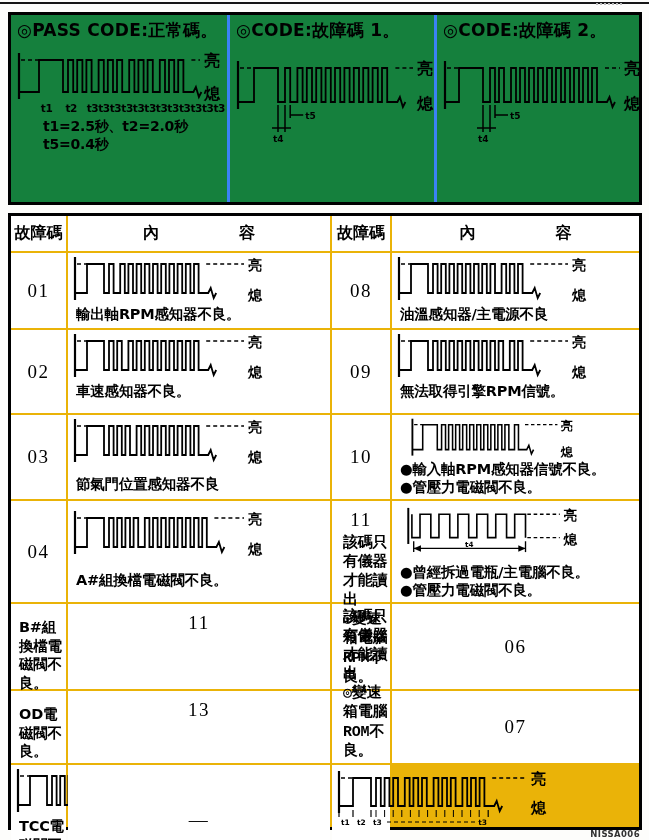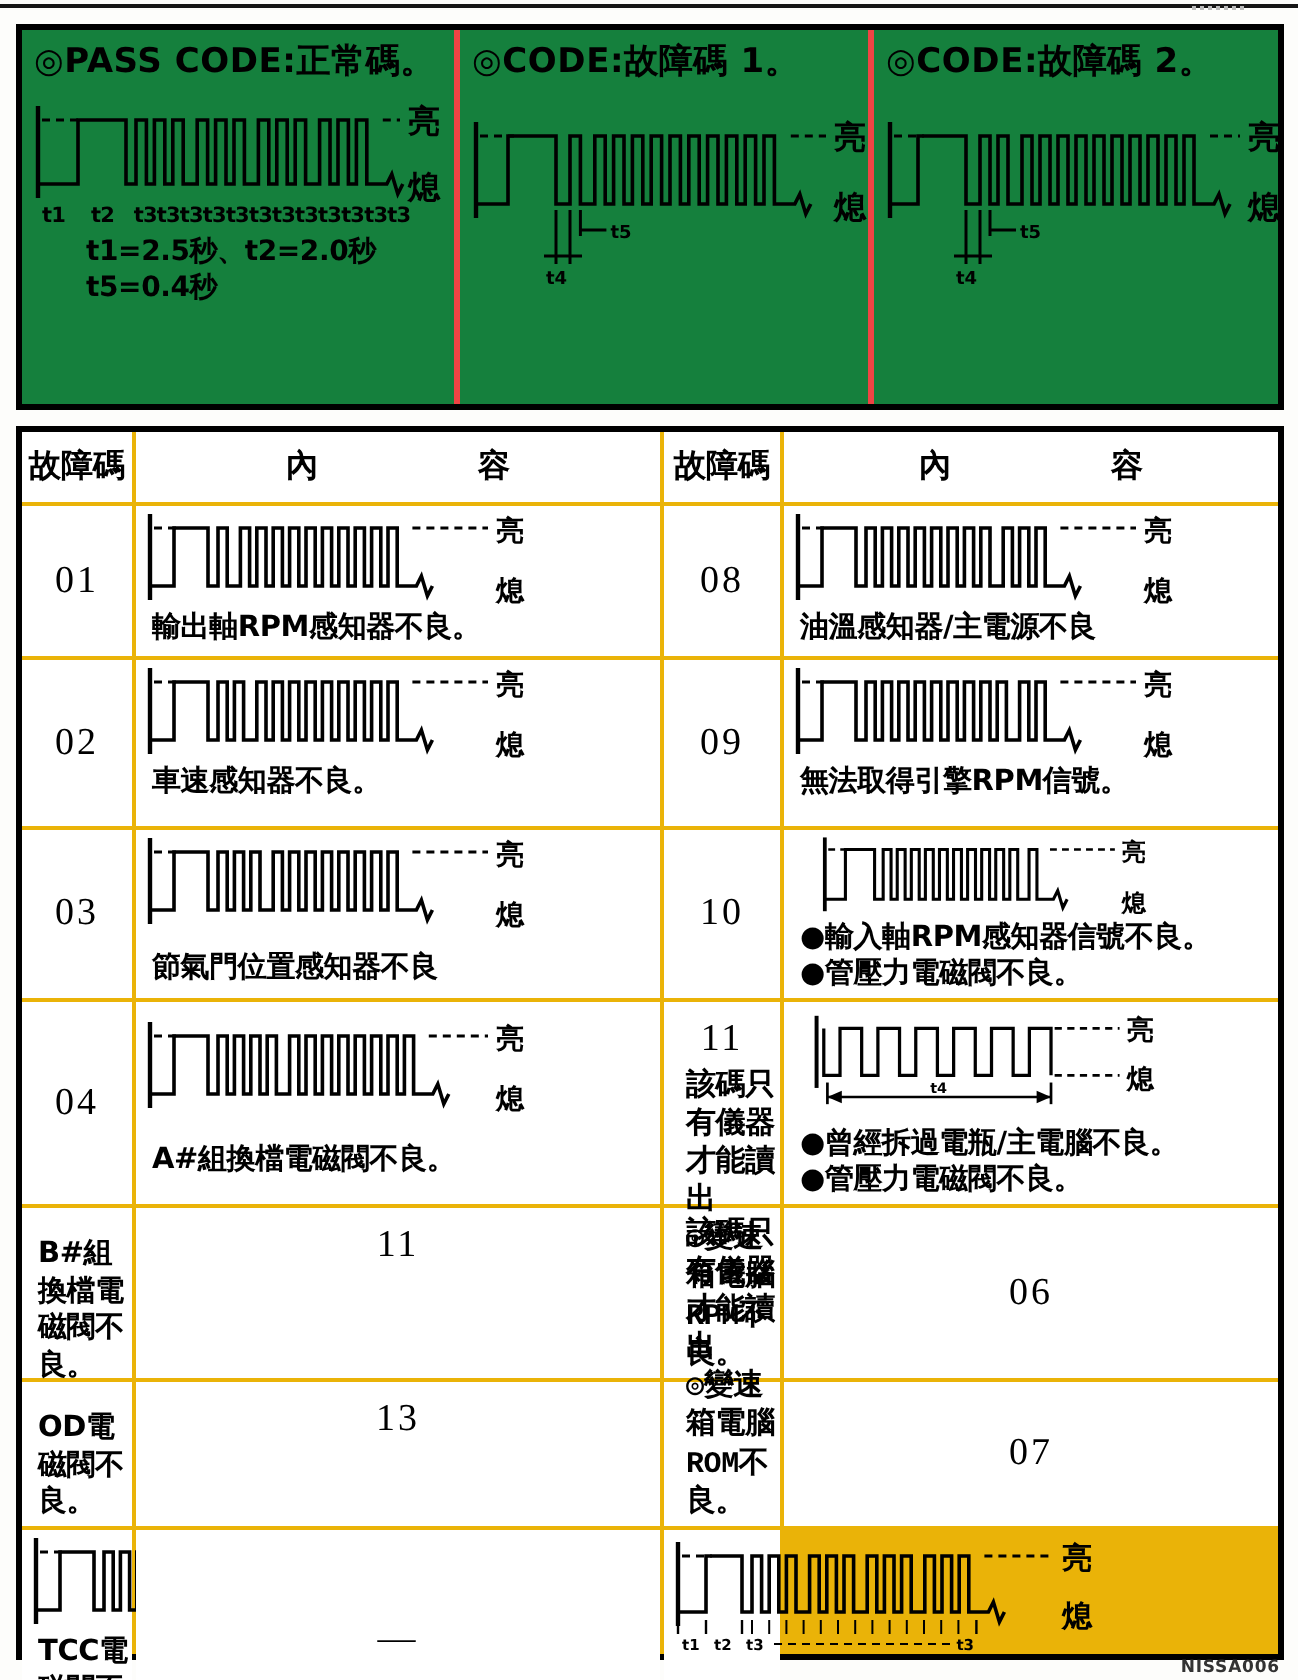--- a/index.html
+++ b/index.html
@@ -12,26 +12,26 @@
   .smudge{position:absolute;left:596px;top:3px;width:26px;height:3px;
     border-top:2px dotted #bbb;}
 
   
   .topbox{
     position:absolute;left:8px;top:12px;width:628px;height:187px;
     border:3px solid #000;display:grid;grid-template-columns:216px 207px 1fr;
     background:#15803d;
   }
   .panel{position:relative;padding:4px 2px 0 6px;}
-  .panel + .panel{border-left:3px solid #ef4444;}
+  .panel + .panel{border-left:3px solid #3b82f6;}
   .panel-title{font-size:17px;font-weight:bold;letter-spacing:.3px;white-space:nowrap;}
   .panel .wave-holder{margin-top:6px;}
   .p23 .wave-holder{margin-top:14px;}
   .axisline{font-size:10.5px;font-weight:bold;white-space:pre;margin:-4px 0 0 4px;
-    letter-spacing:-0.4px;}
+    letter-spacing:-0.4px;text-align:right;}
   .timing{margin:3px 0 0 26px;font-size:14px;font-weight:bold;line-height:1.3;
     letter-spacing:-0.2px;}
 
   
   .tbl{
     position:absolute;left:8px;top:213px;width:628px;height:611px;
     border:3px solid #000;background:#eab308;
     display:grid;
     grid-template-columns:55px 262px 58px 1fr;
     grid-template-rows:35px 75px 83px 84px 101px 85px 72px 1fr;

